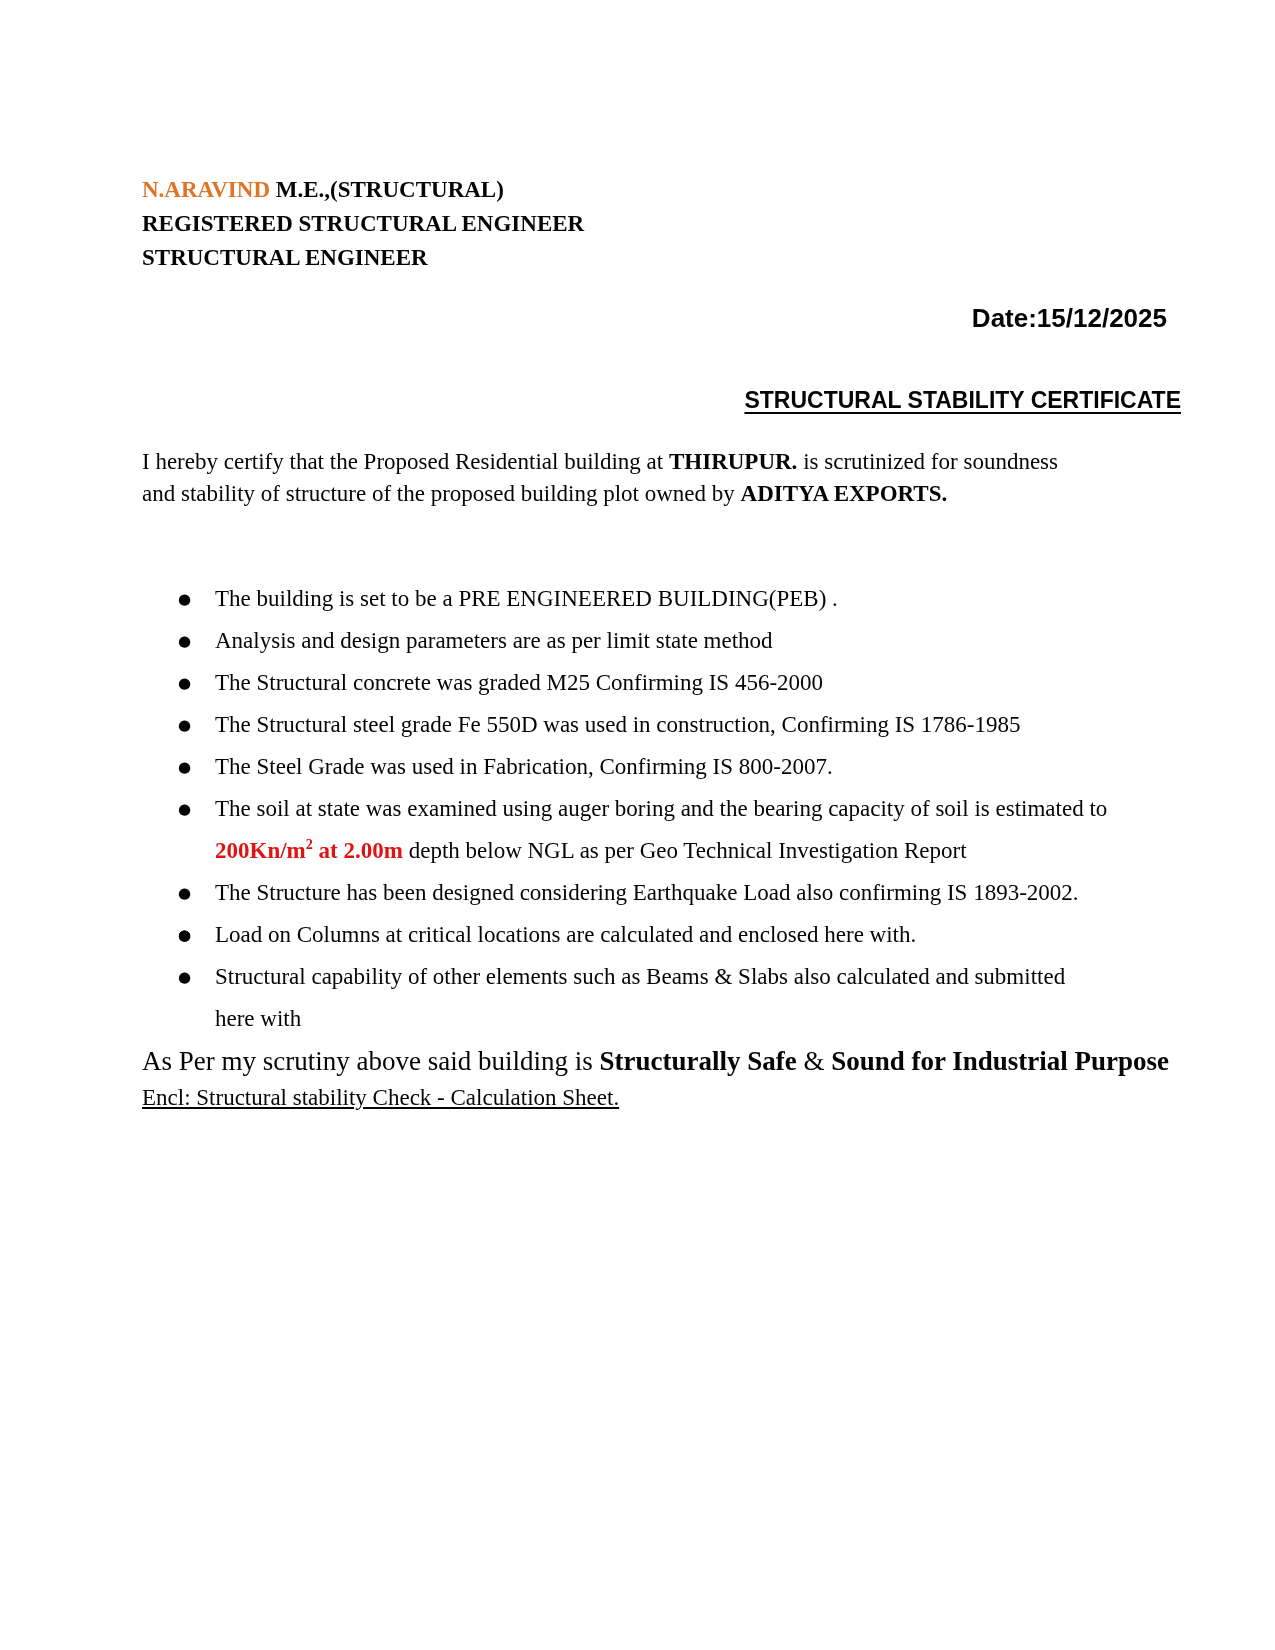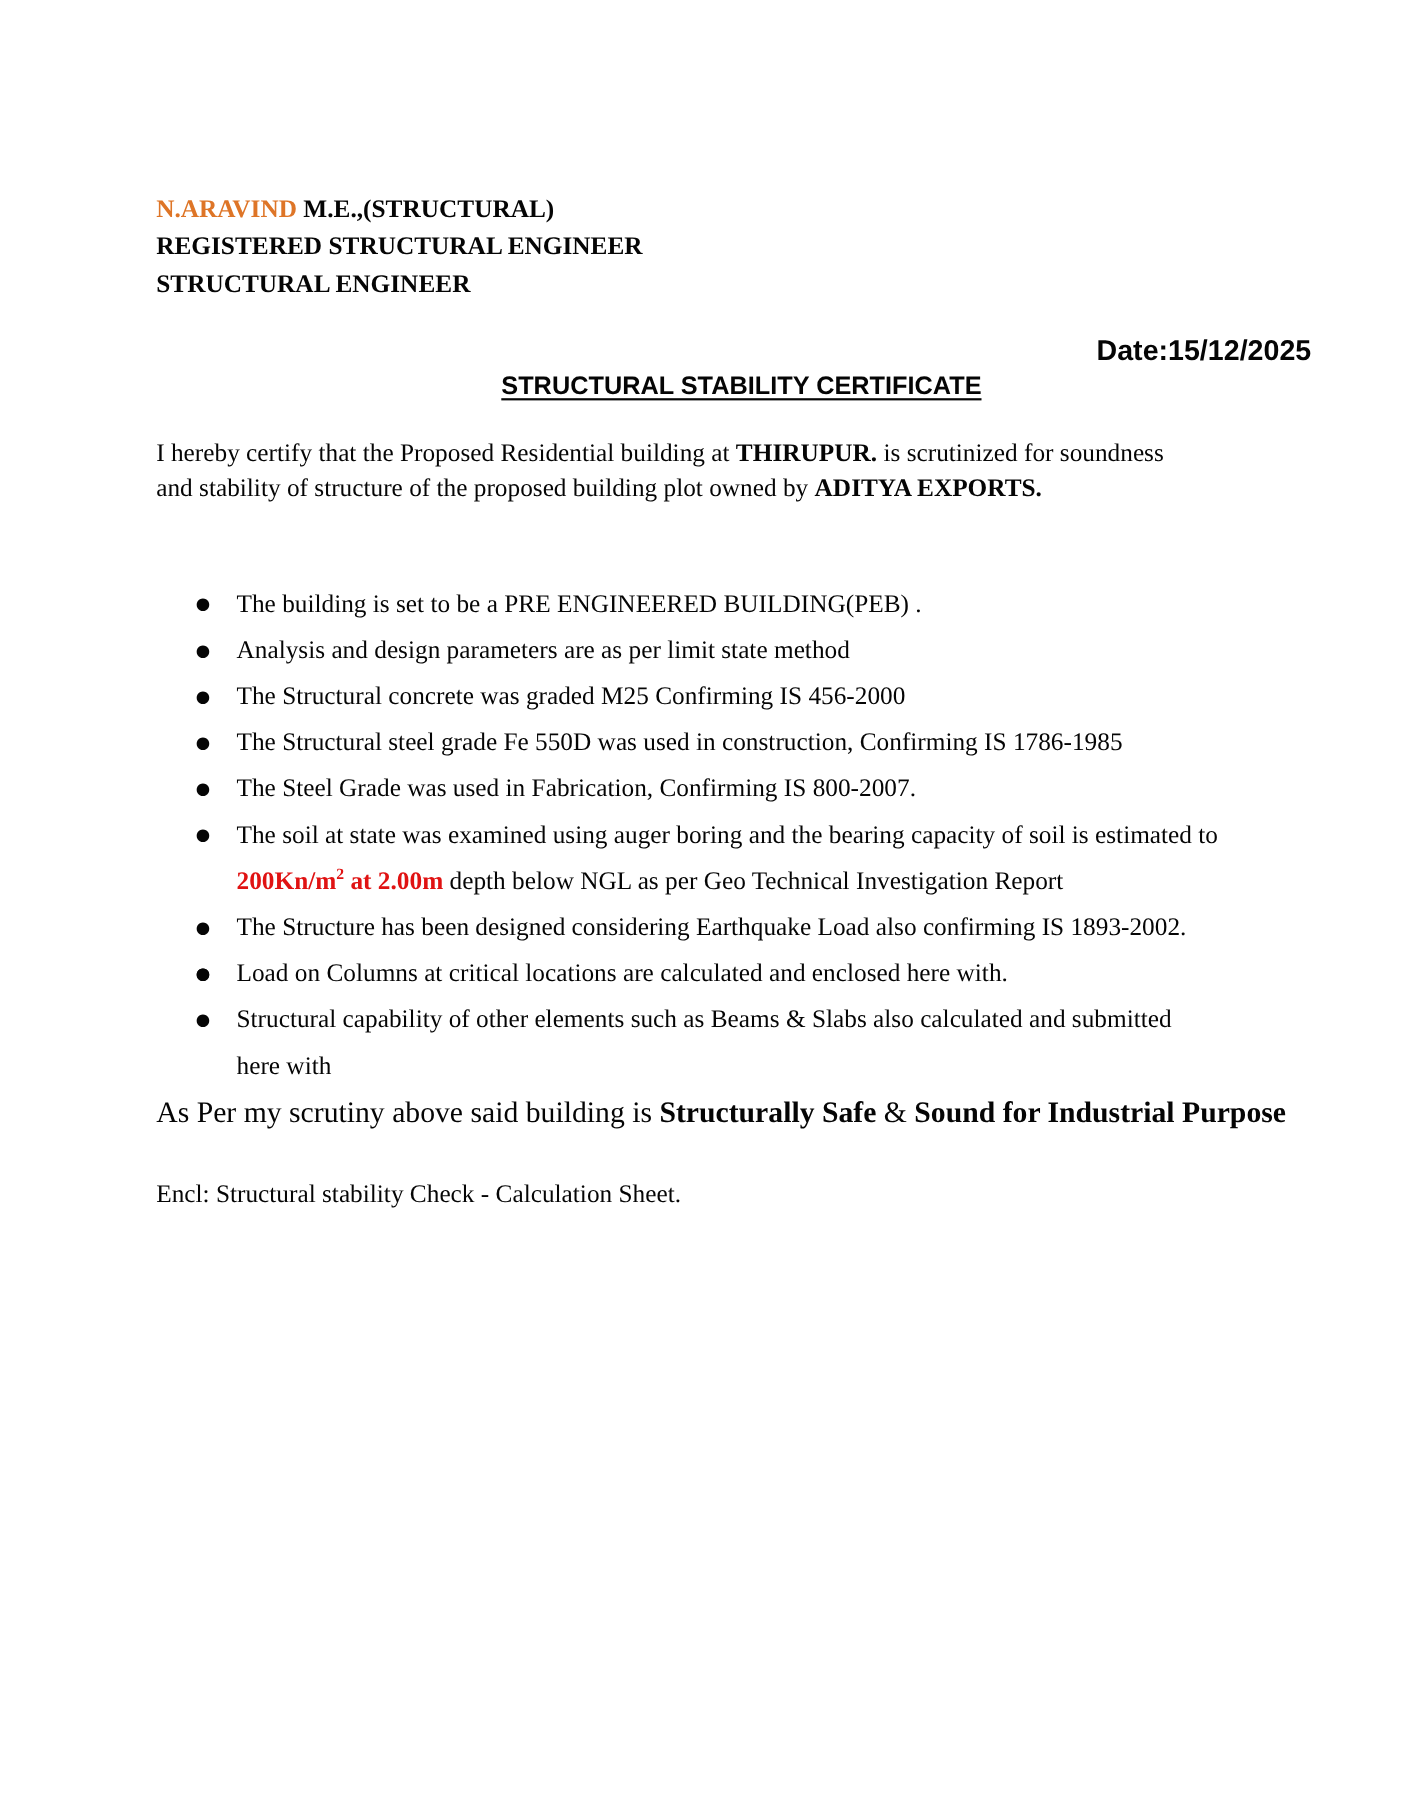--- a/index.html
+++ b/index.html
@@ -8,21 +8,21 @@
     position: relative;
     width: 1275px;
     height: 1650px;
     margin: 0 auto;
     background: var(--page-bg, #ffffff);
     color: var(--ink, #050505);
     font-family: "Liberation Serif", "DejaVu Serif", serif;
     overflow: hidden;
   }
   .content {
-    padding: 173px 69px 0 142px; 
+    padding: 173px 94px 0 142px; 
   }
 
   
   .letterhead {
     font-weight: bold;
     font-size: 23px;
     line-height: 34px;
   }
   .letterhead .name { color: var(--orange, #DE7527); }
 
@@ -32,21 +32,22 @@
     text-align: right;
     padding-right: 14px;
     font-family: "Liberation Sans", "DejaVu Sans", sans-serif;
     font-weight: bold;
     font-size: 26px;
     line-height: 30px;
   }
 
   
   .cert-title {
-    text-align: center;
+    margin-top: 50px;
+    text-align: right;
     font-family: "Liberation Sans", "DejaVu Sans", sans-serif;
     font-weight: bold;
     font-size: 23px;
     line-height: 34px;
   }
   .cert-title span {
     text-decoration: underline;
     text-decoration-thickness: 2px;
     text-underline-offset: 4px;
   }
@@ -82,23 +83,23 @@
   .b { font-weight: bold; }
   .red { color: var(--red, #E01212); font-weight: bold; }
   sup.sup { font-size: 0.62em; vertical-align: super; line-height: 0; }
 
   
   .conclusion {
     font-size: 27px;
     line-height: 42px;
   }
   .enclosure {
-    margin-top: 38px;
     font-size: 23px;
     line-height: 32px;
+    text-decoration: underline;
   }
 </style>
 </head>
 <body>
 
 <div class="page">
   <div class="content">
 
     <div class="letterhead">
       <div>

